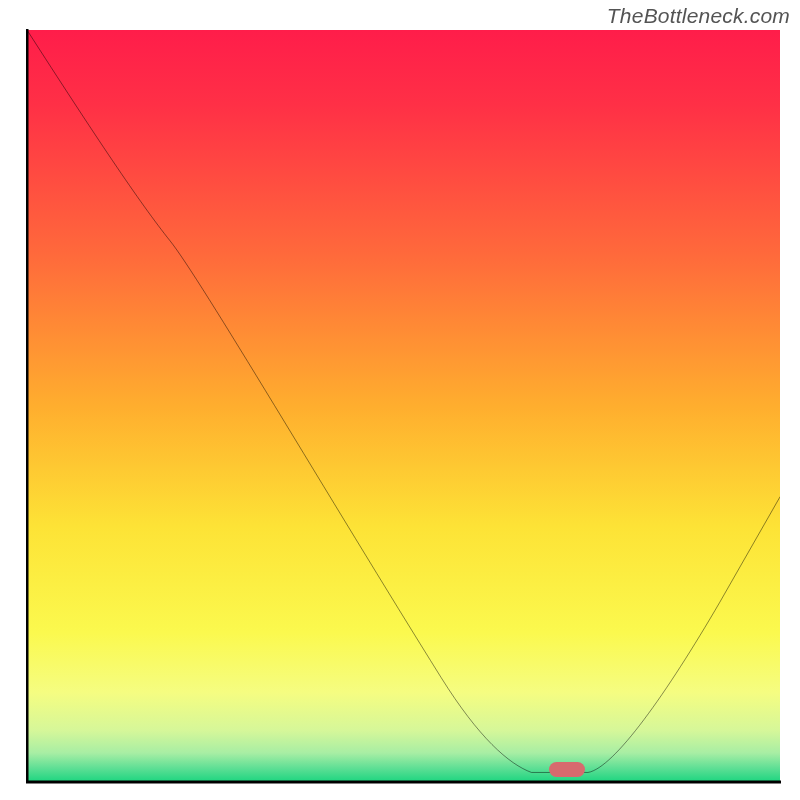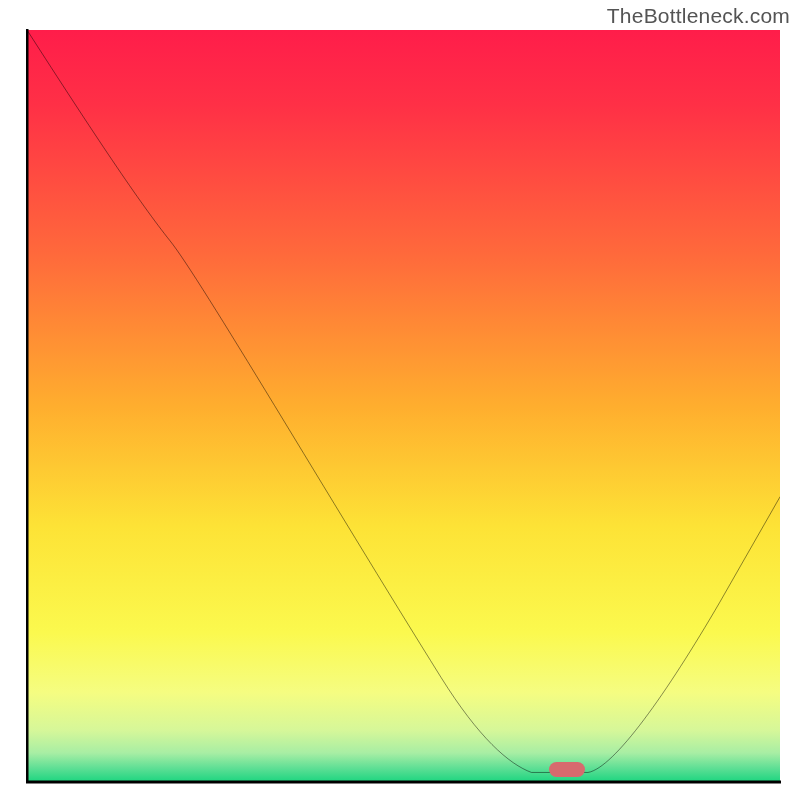--- a/index.html
+++ b/index.html
@@ -20,20 +20,21 @@
     position: absolute;
     top: 4px;
     right: 10px;
     z-index: 30;
     color: #545454;
     font-size: 21px;
     font-weight: 500;
     letter-spacing: 0.2px;
     font-family: Arial, Helvetica, sans-serif;
     user-select: none;
+    font-style: italic;
   }
   .plot-area {
     position: absolute;
     left: 27px;
     top: 30px;
     width: 753px;
     height: 753px;
     box-sizing: border-box;
   }
   .gradient-bg {

